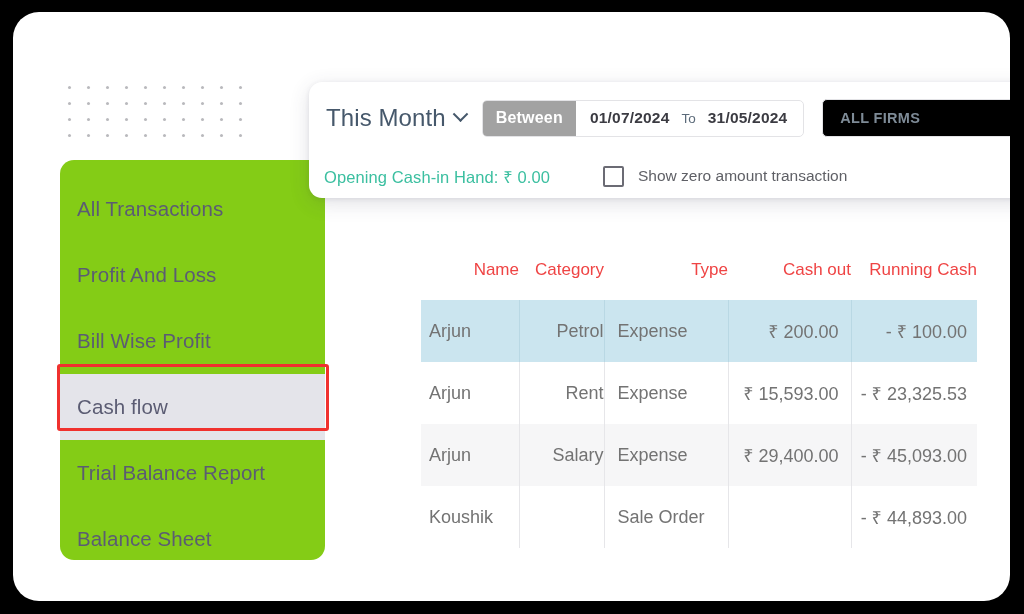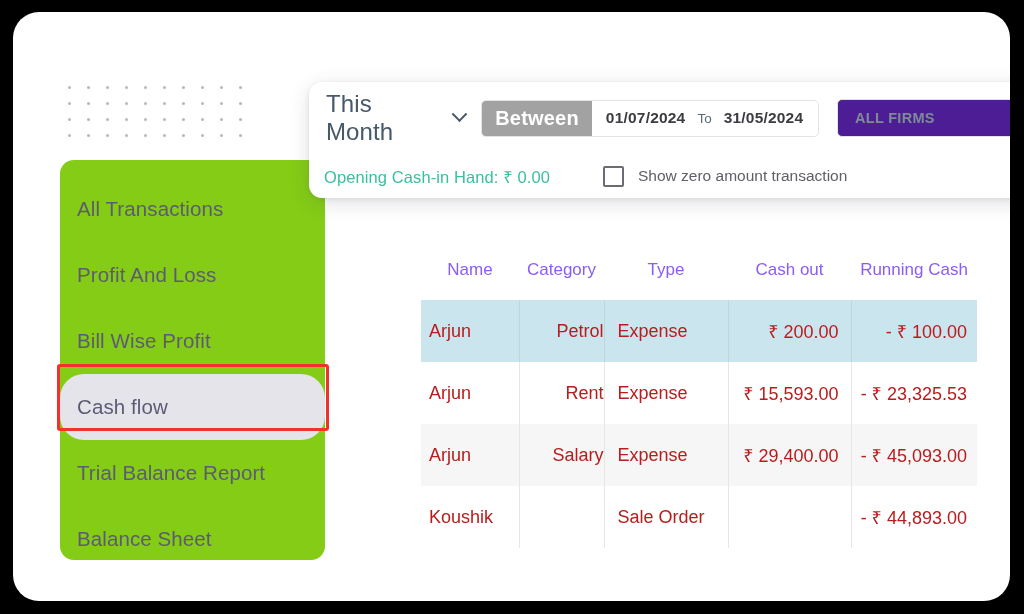--- a/index.html
+++ b/index.html
@@ -64,21 +64,20 @@
     display: flex;
     align-items: center;
     padding-left: 17px;
     font-size: 20.5px;
     color: #5b5c73;
     letter-spacing: 0.1px;
     white-space: nowrap;
   }
   .side-item.active {
     background: #e4e4ea;
-    border-radius: 24px;
   }
 
   
   .red-box {
     position: absolute;
     left: 44px;
     top: 352px;
     width: 272px;
     height: 67px;
     border: 3px solid #f0312e;
@@ -130,21 +129,21 @@
     margin-left: 16px;
     height: 37px;
     border: 1px solid #e3e3e6;
     border-radius: 5px;
     overflow: hidden;
     background: #ffffff;
   }
   .between-badge {
     background: #a2a2a2;
     color: #ffffff;
-    font-size: 20px;
+    font-size: 16px;
     font-weight: bold;
     display: flex;
     align-items: center;
     padding: 16px 13px;
     letter-spacing: 0.2px;
   }
   .date-val {
     display: flex;
     align-items: center;
     font-size: 15.5px;
@@ -163,21 +162,21 @@
   }
   .date-pad-l { padding-left: 14px; }
   .date-pad-r { padding-right: 16px; }
 
   .firm-select {
     margin-left: 18px;
     height: 38px;
     min-width: 200px;
     border: 1px solid #e3e3e6;
     border-radius: 5px;
-    background: #4c1d95;
+    background: #000000;
     display: flex;
     align-items: center;
     padding-left: 17px;
     font-size: 14.5px;
     font-weight: bold;
     color: #7e8b97;
     letter-spacing: 0.3px;
   }
 
   .filter-row-2 {
@@ -221,27 +220,28 @@
     width: 602px;
   }
   table.cashflow {
     border-collapse: collapse;
     width: 556px;
     table-layout: fixed;
   }
   table.cashflow th {
     font-weight: normal;
     font-size: 17px;
-    color: #8b5cf6;
+    color: #ef4444;
     padding-bottom: 20px;
     white-space: nowrap;
+    text-align: right;
   }
   table.cashflow td {
     font-size: 18px;
-    color: #b91c1c;
+    color: #737373;
     height: 62px;
     white-space: nowrap;
   }
   .c-name   { width: 98px;  text-align: left;  padding-left: 8px; }
   .c-cat    { width: 85px;  text-align: right;  }
   .c-type   { width: 124px; text-align: left;  padding-left: 13px; }
   .c-out    { width: 123px; text-align: right; padding-right: 12px; }
   .c-run    { width: 126px; text-align: right; padding-right: 10px; }
 
   th.c-name { text-align: center; padding-left: 0; }

